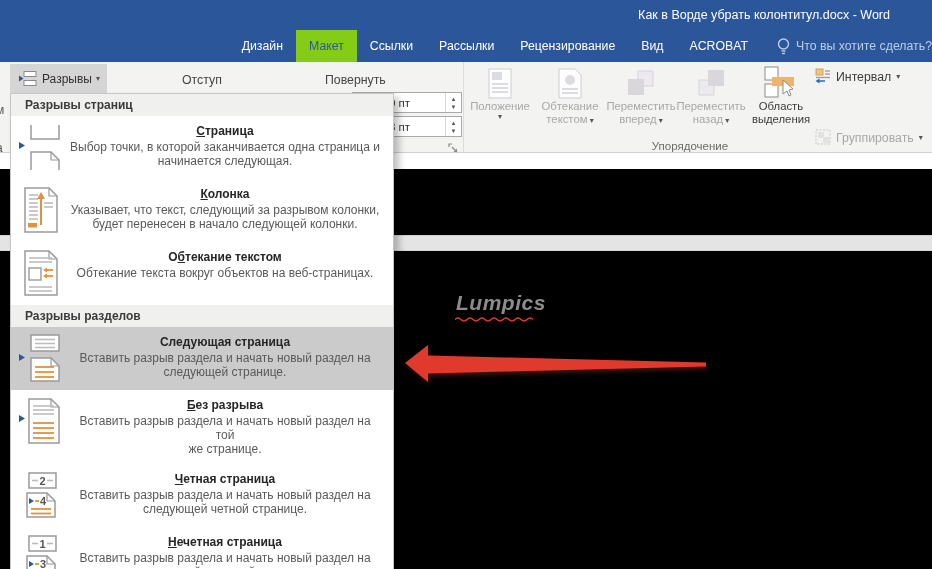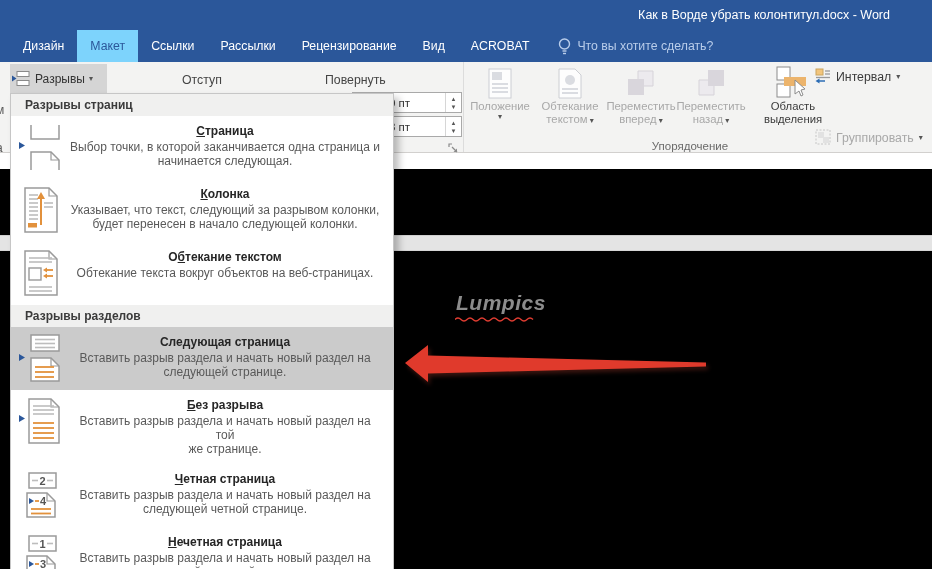--- a/index.html
+++ b/index.html
@@ -5,28 +5,28 @@
   html,body{margin:0;padding:0;}
   #screen{
     position:relative; width:932px; height:569px; overflow:hidden;
     font-family:"Liberation Sans", sans-serif;
     background:#fff; user-select:none;
   }
   
   .titlebar{position:absolute;left:0;top:0;width:932px;height:30px;background:var(--accent);}
   .title-text{position:absolute;right:42px;top:8px;color:#fff;font-size:12.5px;white-space:nowrap;}
   
-  .tabrow{position:absolute;left:0;top:30px;width:932px;height:32px;background:var(--accent);display:flex;align-items:stretch;padding-left:10px;box-sizing:border-box;}
+  .tabrow{position:absolute;left:0;top:30px;width:932px;height:32px;background:var(--accent);display:flex;align-items:stretch;padding-left:10px;box-sizing:border-box;justify-content:flex-end;}
   .tab{color:#fff;font-size:12.3px;line-height:32px;padding:0 13px;white-space:nowrap;cursor:default;}
-  .tab.active{background:#7dd3fc;color:var(--accent);}
+  .tab.active{background:#84cc16;color:var(--accent);}
   .tell-me{display:flex;align-items:center;margin-left:16px;color:#b9cdea;font-size:12.3px;gap:6px;white-space:nowrap;}
   
   .ribbon{position:absolute;left:0;top:62px;width:932px;height:91px;background:#f3f3f2;border-bottom:1px solid #d2d0ce;box-sizing:border-box;}
   .frag{position:absolute;color:#595959;font-size:12px;}
-  .breaks-btn{position:absolute;left:10px;top:2px;width:97px;height:29px;background:#d5d5d5;display:flex;align-items:center;padding-left:2px;box-sizing:border-box;gap:4px;}
+  .breaks-btn{position:absolute;left:10px;top:2px;width:97px;height:29px;background:#d5d5d5;display:flex;align-items:center;padding-left:9px;box-sizing:border-box;gap:4px;}
   .breaks-btn .lbl{font-size:12px;color:#333;}
   .caret{font-size:8px;color:#555;line-height:1;}
   .col-label{position:absolute;top:11px;font-size:12.3px;color:#444;}
   .spinbox{position:absolute;left:352px;width:110px;height:21px;background:#fff;border:1px solid #a9a9a9;box-sizing:border-box;display:flex;align-items:center;}
   .spinbox .val{font-size:11.5px;color:#333;padding-left:36px;flex:1;}
   .spin-arrows{width:15px;height:100%;border-left:1px solid #d6d6d6;display:flex;flex-direction:column;align-items:center;justify-content:center;color:#555;}
   .spin-arrows span{font-size:6px;line-height:8px;}
   .launcher{position:absolute;left:448px;top:78px;}
   .vsep{position:absolute;left:463px;top:0px;width:1px;height:90px;background:#dcdcdc;}
   .bigbtns{position:absolute;left:465px;top:2px;display:flex;}
@@ -171,21 +171,21 @@
             <svg width="30" height="30" viewBox="0 0 30 30">
               <path d="M18,12 H3 V27 H18 Z" fill="#eceaee" stroke="#d6d3d9"></path>
               <rect x="12" y="2" width="16" height="16" fill="#d9d6dc"></rect>
             </svg>
           </span>
           <div class="blabel">
             <div><span>Переместить</span></div>
             <div><span>назад</span><span class="caret"> ▾</span></div>
           </div>
         </div>
-        <div class="bigbtn" style="width: 72px; margin-left: 12px;">
+        <div class="bigbtn" style="width: 72px;">
           <span class="icon">
             <svg width="34" height="35" viewBox="0 0 34 35">
               <rect x="1" y="1" width="13" height="13" fill="#fff" stroke="#8c8c8c"></rect>
               <rect x="1" y="18" width="13" height="13" fill="#fff" stroke="#8c8c8c"></rect>
               <rect x="8" y="11" width="22" height="9" fill="#ecb46c"></rect>
               <path d="M19,14 L19,28 L23,25 L25,30 L27,29 L25,24 L29,23 Z" fill="#fff" stroke="#8c8c8c" stroke-width="1"></path>
             </svg>
           </span>
           <div class="blabel">
             <div><span>Область</span></div>

